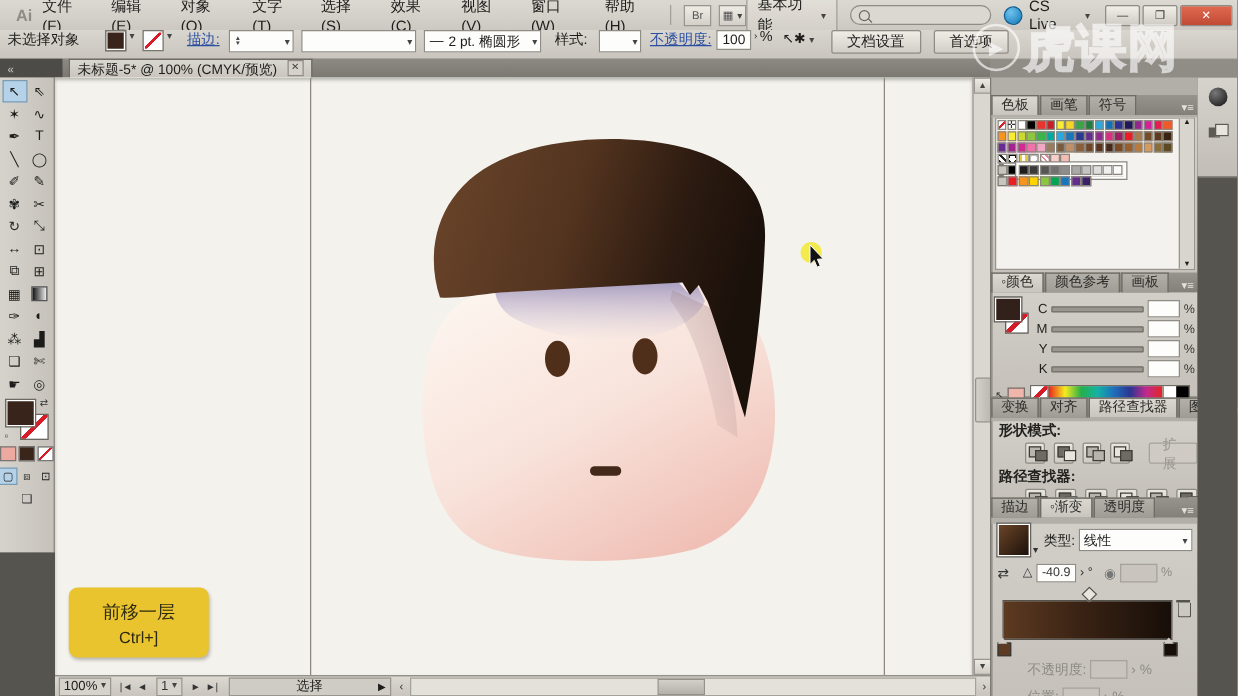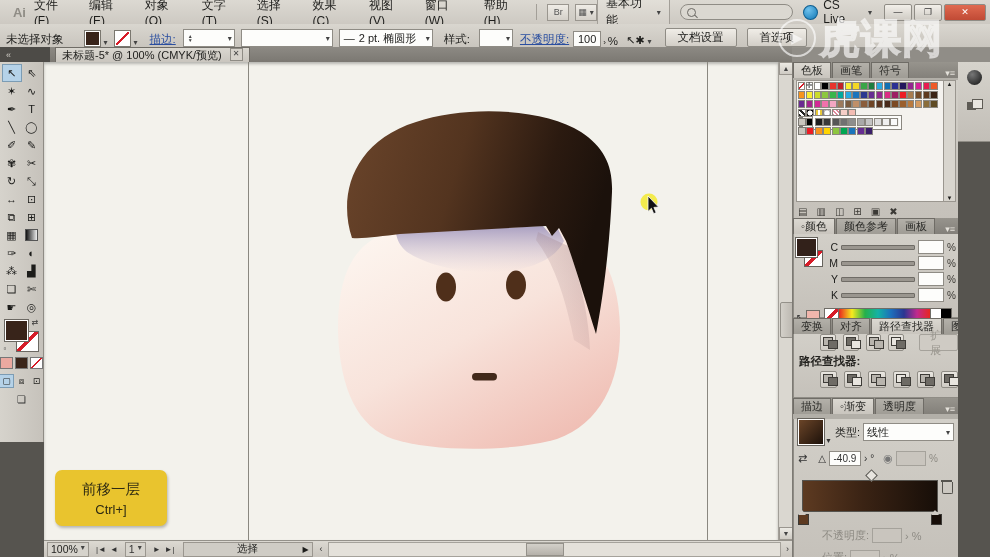--- a/index.html
+++ b/index.html
@@ -23,21 +23,21 @@
   .mag{width:7px;height:7px;border:1.4px solid #6b6964;border-radius:50%;position:relative;}
   .mag::after{content:"";position:absolute;width:4px;height:1.4px;background:#6b6964;left:6px;top:7px;transform:rotate(45deg);}
   .cslive{display:flex;align-items:center;margin-right:10px;}
   .cs-circle{width:13px;height:13px;border-radius:50%;background:radial-gradient(circle at 35% 30%,#6fc2ee,#1278b5);margin-right:5px;border:1px solid #0e5e90;}
   .winbtns{display:flex;margin-right:4px;}
   .winbtn{width:26px;height:15px;border:1px solid #8f8c85;background:linear-gradient(#f2efe9,#cfcbc4);
           display:flex;align-items:center;justify-content:center;font-size:9px;color:#333;margin-left:2px;border-radius:2px;}
   .winbtn.close{background:linear-gradient(#e06a50,#c04a35);color:#fff;width:40px;}
   
   .controlbar{left:0;top:24px;width:990px;height:23px;background:linear-gradient(#d9d6cf,#c9c5be);
-              border-bottom:1px solid #94918a;display:flex;align-items:flex-end;font-size:11.5px;}
+              border-bottom:1px solid #94918a;display:flex;align-items:flex-start;font-size:11.5px;}
   .cb-label{margin:0 6px;}
   .cb-link{color:#2a4ea0;text-decoration:underline;margin:0 4px;}
   .swatch-box{width:15px;height:15px;border:1px solid #7a776f;box-shadow:inset 0 0 0 1px #fff;}
   .none-slash{background:linear-gradient(135deg,#fff 44%,#d61c28 44%,#d61c28 56%,#fff 56%);}
   .combo{height:16px;border:1px solid #8f8c85;background:#fdfdfb;display:flex;align-items:center;
          padding:0 2px 0 4px;margin:0 3px;font-size:11px;}
   .combo .caret{margin-left:auto;padding-left:4px;}
   .spin{display:flex;flex-direction:column;font-size:5px;line-height:4px;color:#444;margin-right:3px;}
   .num-box{width:26px;height:14px;border:1px solid #8f8c85;background:#fdfdfb;text-align:center;font-size:11px;line-height:14px;}
   .pushbtn{height:17px;border:1px solid #8f8c85;border-radius:2px;background:linear-gradient(#f0ede7,#d2cec7);
@@ -351,21 +351,21 @@
   </div>
 
   <div class="abs vscroll">
     <div class="vs-arrow" style="top:0;">▲</div>
     <div class="vs-thumb"></div>
     <div class="vs-arrow" style="bottom:0;">▼</div>
   </div>
 
   <div class="abs dock">
 
-    <div class="panel" style="top:0;">
+    <div class="panel" style="top:14px;">
       <div class="ptabs" id="sw-tabs">
           <span class="ptab active">色板</span>
           <span class="ptab">画笔</span>
           <span class="ptab">符号</span>
           <span class="pmenu">▾≡</span>
         </div>
       <div class="pbody" style="height:140px;position:relative;">
         <div class="sw-area" style="height:120px;">
           <div class="sw-rows" id="sw-rows">
               <div class="sw-row">
@@ -538,20 +538,21 @@
 
     <div class="panel" style="top:256px;">
       <div class="ptabs" id="pf-tabs">
           <span class="ptab">变换</span>
           <span class="ptab">对齐</span>
           <span class="ptab active">路径查找器</span>
           <span class="ptab">图层</span>
           <span class="pmenu">▾≡</span>
         </div>
       <div class="pbody" style="height:64px;">
+        <div class="pf-label">形状模式:</div>
         <div class="pf-row" id="pf-shape-row">
             <span class="pf v1">
               <i class="a"></i>
               <i class="b"></i>
             </span>
             <span class="pf v2">
               <i class="a"></i>
               <i class="b"></i>
             </span>
             <span class="pf v3">

